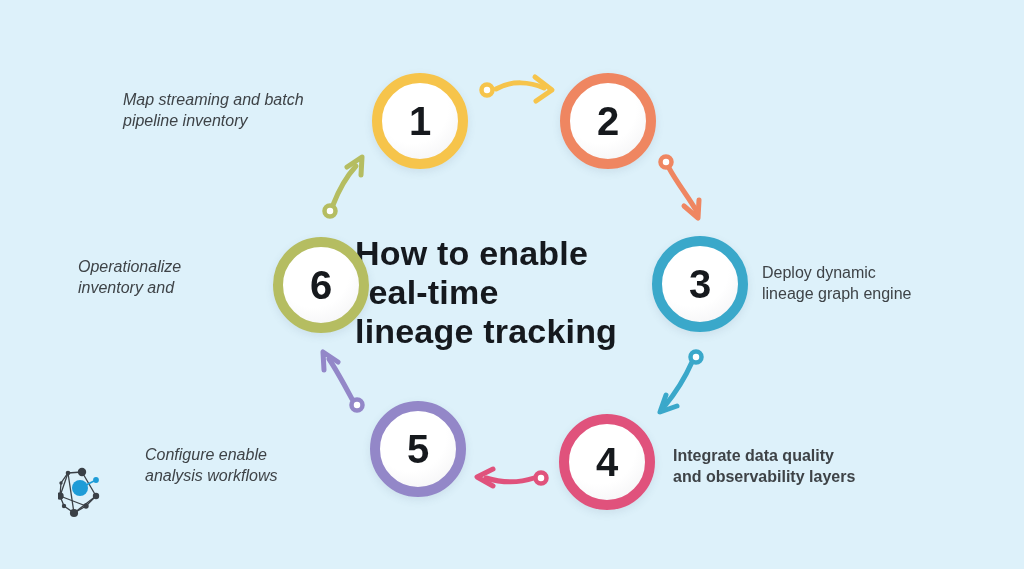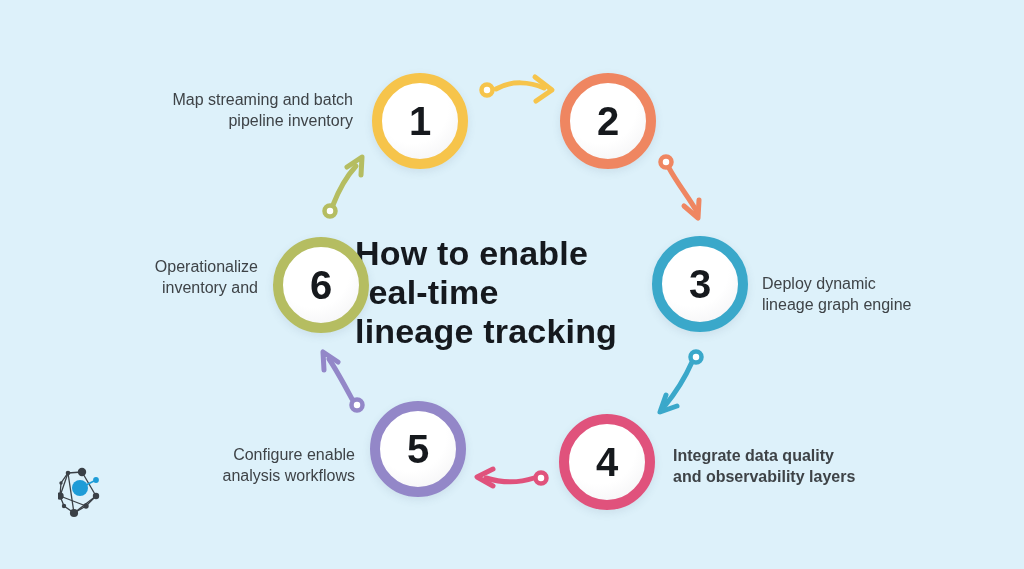--- a/index.html
+++ b/index.html
@@ -20,30 +20,30 @@
     border:10px solid #ccc;border-radius:50%;
     background:radial-gradient(circle at 40% 32%, #ffffff 52%, #f0f0f2 100%);
     box-shadow:0 3px 9px rgba(70,100,120,.12);
     display:flex;align-items:center;justify-content:center;
   }
   .step-num{font-size:40px;font-weight:bold;color:#16191d;}
   .step-label{
     position:absolute;font-size:16px;line-height:21px;
     color:var(--text-color,#3e4347);
   }
-  .ta-r{text-align:right;}
+  .ta-r{font-style:italic;}
   .pos-c1{left:372px;top:73px;}
   .pos-c2{left:560px;top:73px;}
   .pos-c3{left:652px;top:236px;}
   .pos-c4{left:559px;top:414px;}
   .pos-c5{left:370px;top:401px;}
   .pos-c6{left:273px;top:237px;}
   .pos-l1{right:671px;top:89px;width:230px;}
   .pos-l2{left:673px;top:89px;width:200px;}
-  .pos-l3{left:762px;top:273px;width:210px;}
+  .pos-l3{left:762px;top:262px;width:210px;}
   .pos-l4{left:673px;top:445px;width:220px;font-weight:bold;}
   .pos-l5{right:669px;top:444px;width:210px;}
   .pos-l6{right:766px;top:256px;width:180px;}
   .arrows{position:absolute;left:0;top:0;pointer-events:none;}
   .logo{position:absolute;left:58px;top:466px;}
 </style>
 </head>
 <body>
 
 <div class="canvas" id="canvas" style="background: rgb(221, 241, 250); --text-color: #3e4347; --title-color: #15191e;">

